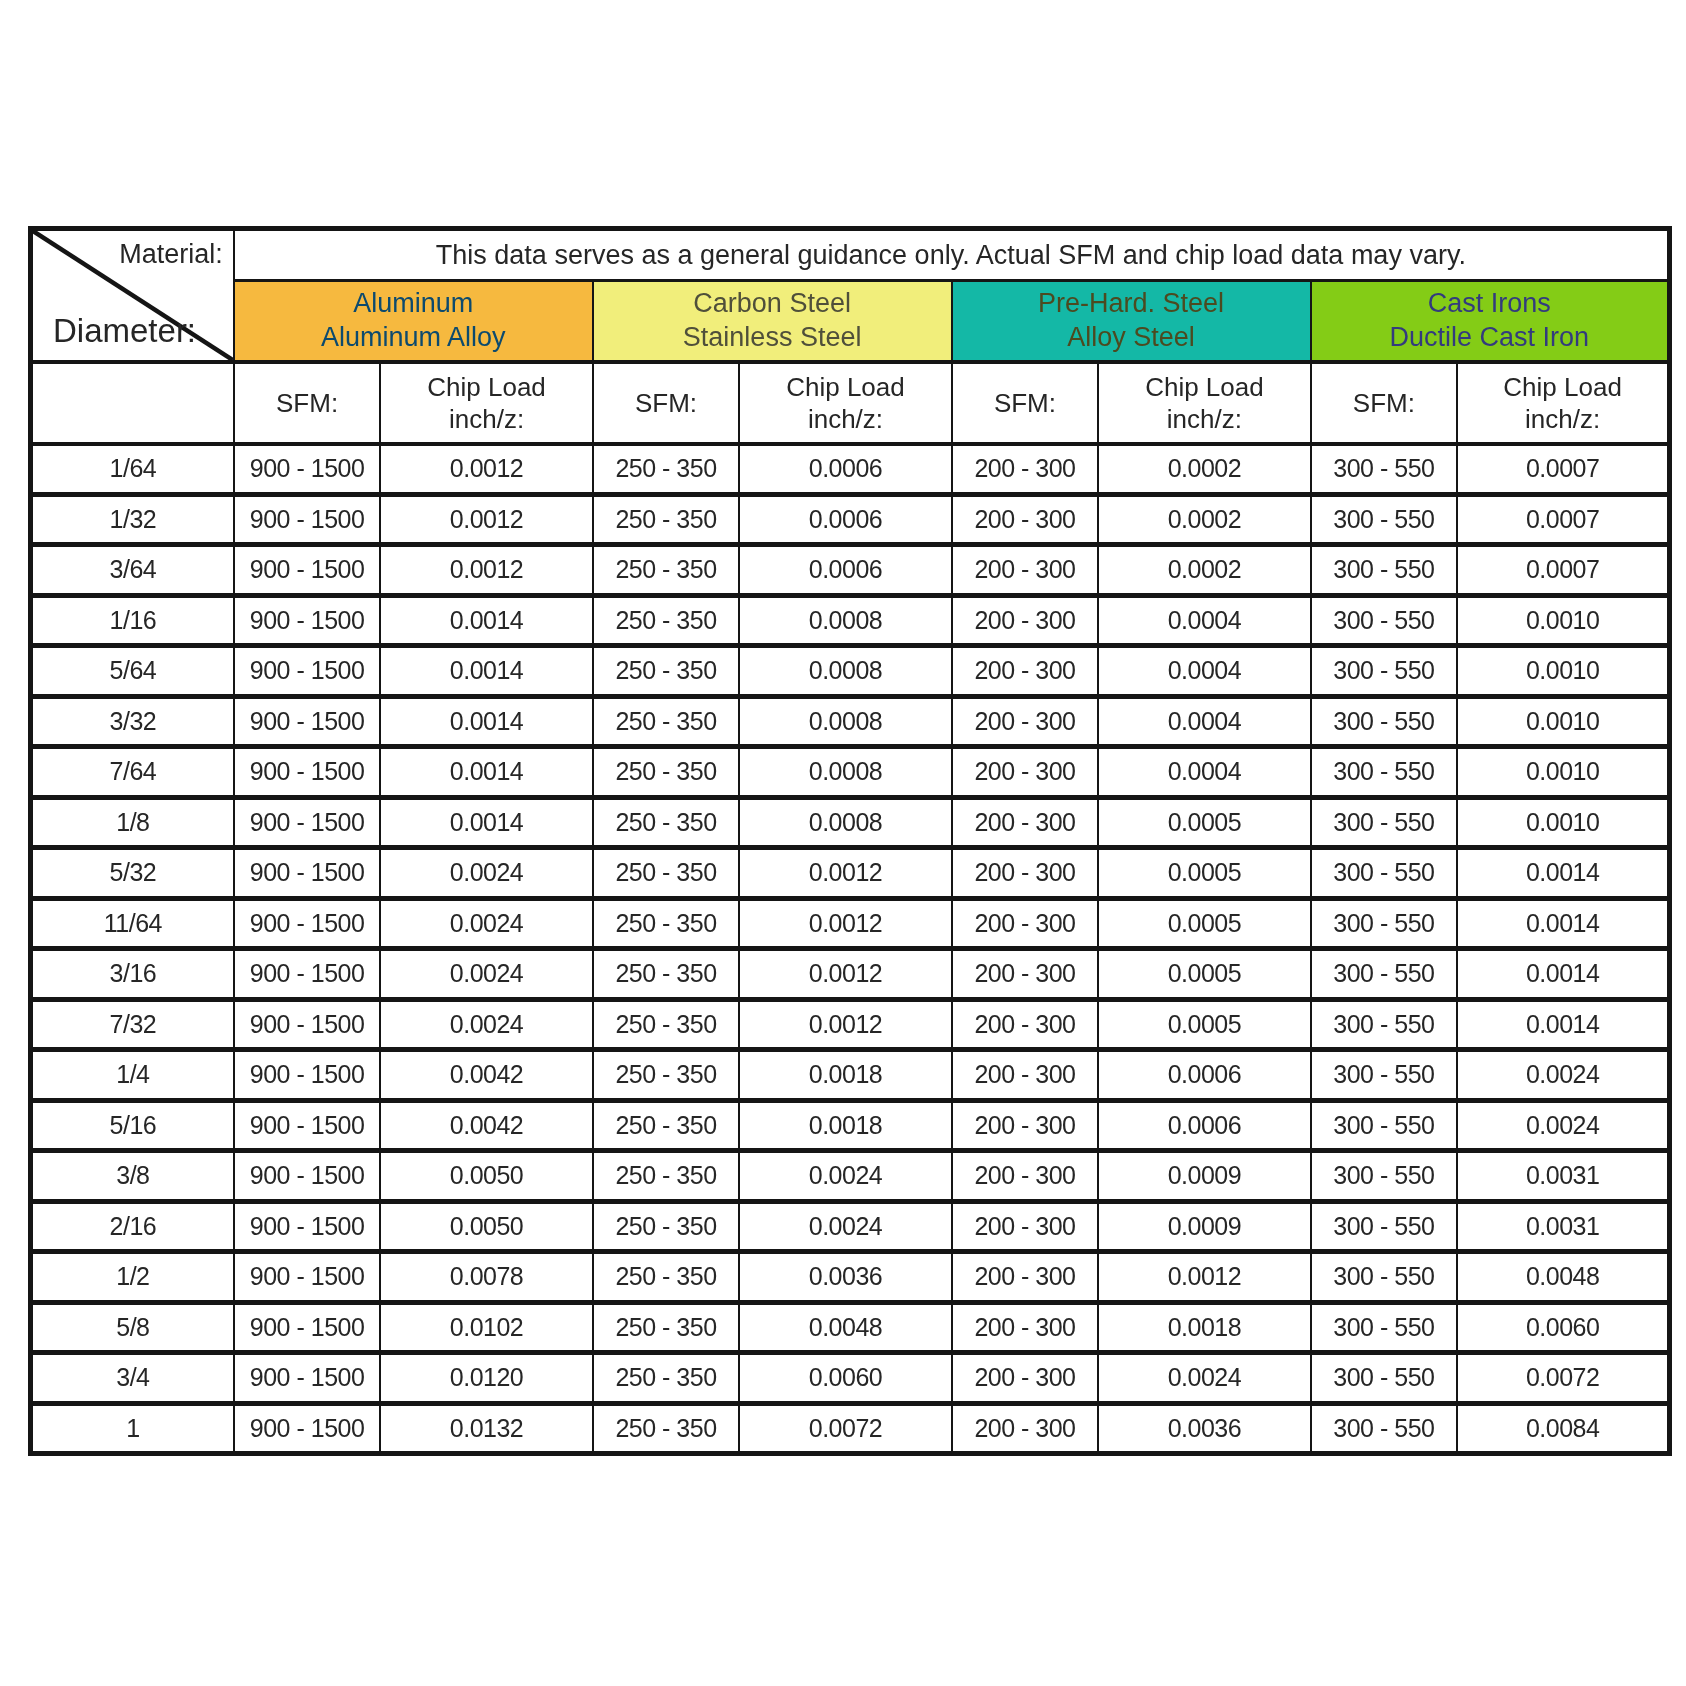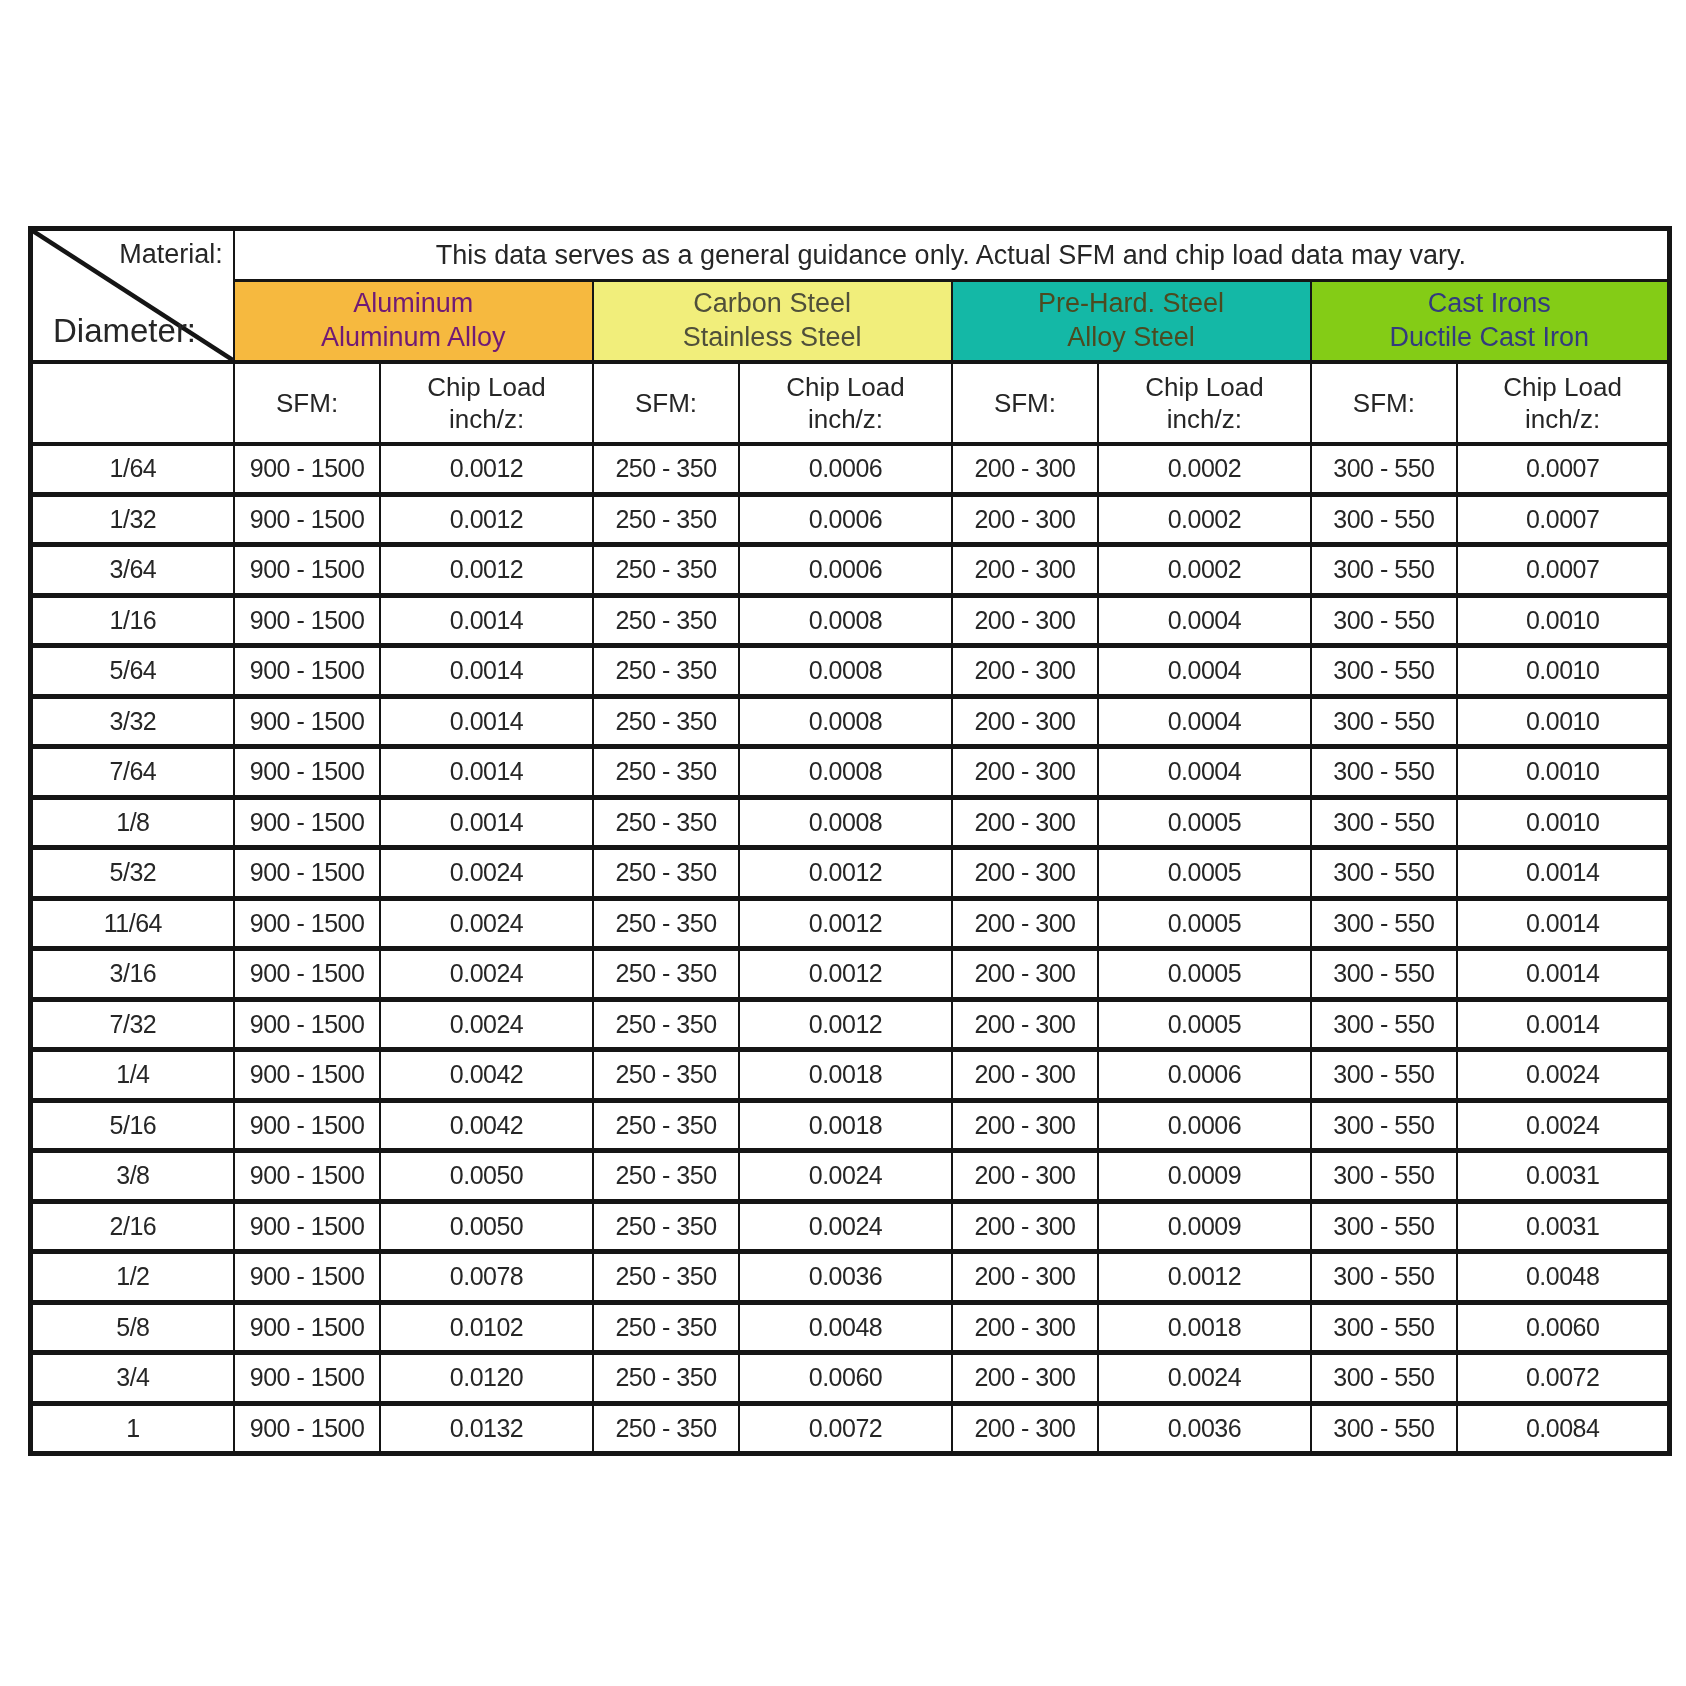--- a/index.html
+++ b/index.html
@@ -110,21 +110,21 @@
       <td class="corner-cell" rowspan="2">
         <svg viewBox="0 0 100 100" preserveAspectRatio="none">
           <line x1="0" y1="0" x2="100" y2="100" stroke="#151515" stroke-width="4.5" vector-effect="non-scaling-stroke"></line>
         </svg>
         <span class="corner-material">Material:</span>
         <span class="corner-diameter">Diameter:</span>
       </td>
       <td class="disclaimer-cell" colspan="8">This data serves as a general guidance only. Actual SFM and chip load data may vary.</td>
     </tr>
     <tr class="group-row">
-      <td class="group-cell" colspan="2" style="background: rgb(246, 185, 63); color: #701a75;">
+      <td class="group-cell" colspan="2" style="background: rgb(246, 185, 63); color: #0c4a6e;">
         <div class="line">Aluminum</div>
         <div class="line">Aluminum Alloy</div>
       </td>
       <td class="group-cell" colspan="2" style="background: rgb(241, 238, 123); color: rgb(79, 79, 58);">
         <div class="line">Carbon Steel</div>
         <div class="line">Stainless Steel</div>
       </td>
       <td class="group-cell" colspan="2" style="background: #14b8a6; color: rgb(76, 74, 32);">
         <div class="line">Pre-Hard. Steel</div>
         <div class="line">Alloy Steel</div>

